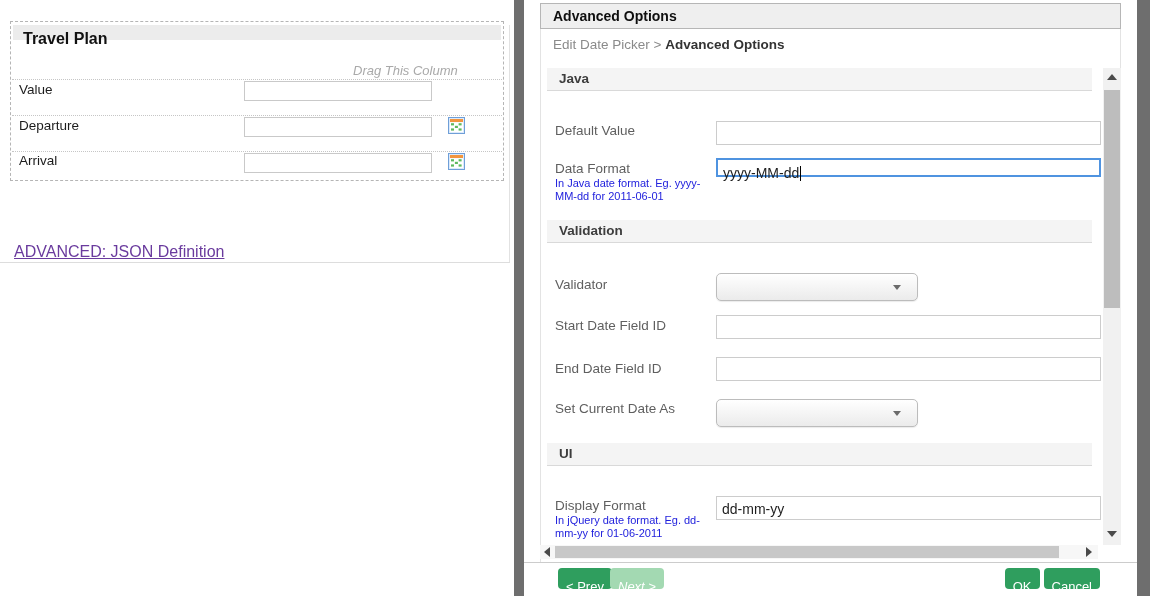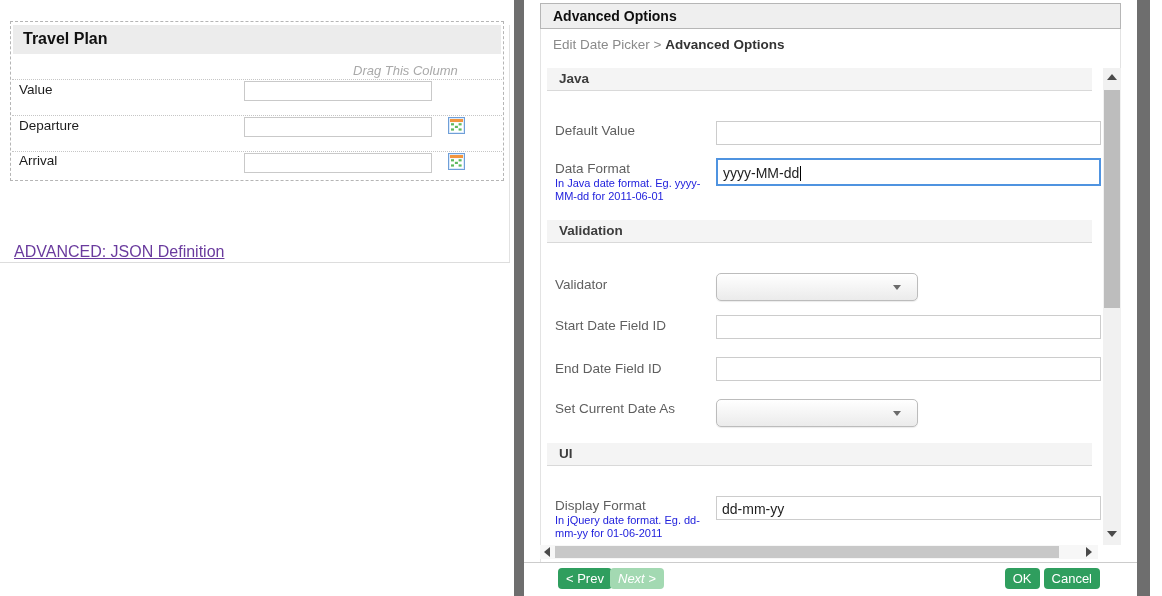--- a/index.html
+++ b/index.html
@@ -5,21 +5,21 @@
   * { margin:0; padding:0; box-sizing:border-box; }
   html,body { width:1162px; height:596px; background:#ffffff; overflow:hidden;
               font-family:"Liberation Sans", sans-serif; }
   .abs { position:absolute; }
 
   
   #builder-panel { left:0; top:0; width:514px; height:596px; background:#fff; }
   #panel-right-edge { left:509px; top:25px; width:1px; height:237px; background:#e2e2e2; }
   #panel-bottom-edge { left:0; top:262px; width:510px; height:1px; background:#dddddd; }
   #form-canvas { left:10px; top:21px; width:494px; height:160px; border:1px dashed #b5b5b5; background:#fff; }
-  #form-header-bar { left:2px; top:3px; width:488px; height:29px; background:#ececec; }
+  #form-header-bar { left:2px; top:3px; width:488px; height:15px; background:#ececec; }
   #form-title { left:10px; top:5px; font-size:16px; font-weight:bold; color:#111; }
   #drag-hint { left:342px; top:41px; font-size:13px; font-style:italic; color:#a9a9a9; }
   .row-sep { left:1px; width:490px; height:0; border-top:1px dotted #c6c6c6; }
   .fb-label { left:8px; font-size:13.5px; color:#1c1c1c; }
   .fb-input { left:233px; width:188px; height:20px; background:#fff; border:1px solid #c9c9c9; }
   .cal-icon { left:437px; width:17px; height:17px; cursor:pointer; }
   #advanced-link { left:14px; top:243px; font-size:16px; color:#6a3b9e; text-decoration:underline; cursor:pointer; }
 
   
   #overlay-left  { left:514px; top:0; width:10px; height:596px; background:#6e6e6e; }
@@ -34,21 +34,21 @@
   #dlg-content-redge { left:596px; top:29px; width:1px; height:516px; background:#e3e3e3; }
   #dlg-breadcrumb { left:29px; top:37px; font-size:13.5px; color:#8a8a8a; }
   #dlg-breadcrumb b { color:#333; }
   .section-bar { left:23px; width:545px; height:23px; background:#f4f4f4; border-bottom:1px solid #d9d9d9;
                  font-size:13.5px; font-weight:bold; color:#3d3d3d; line-height:22px; padding-left:12px; }
   .dlg-label { left:31px; font-size:13.5px; color:#5f5f5f; }
   .dlg-hint { left:31px; width:166px; font-size:11px; line-height:13px; color:#2222dd; }
   .dlg-input { left:192px; width:385px; height:24px; background:#fff; border:1px solid #cccccc;
                font-size:14px; color:#1e1e1e; padding:2px 5px; font-family:"Liberation Sans",sans-serif; }
   .dlg-input.filled { line-height:20px; }
-  .dlg-input.focus { border:2px solid #4f93e0; height:28px; line-height:22px; }
+  .dlg-input.focus { border:2px solid #4f93e0; height:19px; line-height:22px; }
   .caret { display:inline-block; width:1px; height:15px; background:#000; vertical-align:-3px; margin-left:1px; }
   .dlg-select { left:192px; width:202px; height:28px; border:1px solid #bcbcbc; border-radius:5px;
                 background:linear-gradient(#ffffff,#ebebeb); box-shadow:0 1px 1px rgba(0,0,0,.08);
                 font-size:13px; color:#333; line-height:26px; padding-left:10px; cursor:pointer; }
   .sel-arrow { position:absolute; right:16px; top:11px; width:0; height:0;
                border-left:4px solid transparent; border-right:4px solid transparent;
                border-top:5px solid #6b6b6b; }
 
   
   #vscroll { left:579px; top:68px; width:18px; height:477px; background:#f1f1f1; }
@@ -63,21 +63,21 @@
   #hscroll-left { left:2px; top:1px; width:12px; height:12px; cursor:pointer; }
   #hscroll-left .tri { position:absolute; left:2px; top:1px; width:0; height:0;
         border-top:5px solid transparent; border-bottom:5px solid transparent; border-right:6px solid #4a4a4a; }
   #hscroll-thumb { left:15px; top:1px; width:504px; height:12px; background:#c8c8c8; cursor:pointer; }
   #hscroll-right { right:3px; top:1px; width:12px; height:12px; cursor:pointer; }
   #hscroll-right .tri { position:absolute; left:3px; top:1px; width:0; height:0;
         border-top:5px solid transparent; border-bottom:5px solid transparent; border-left:6px solid #4a4a4a; }
 
   
   #dlg-footer-line { left:0; top:562px; width:613px; height:1px; background:#cccccc; }
-  .btn { height:21px; line-height:21px; padding:0 8px; border-radius:4px; background:#2f9e5e;
+  .btn { height:21px; line-height:21px; padding:8px 8px; border-radius:4px; background:#2f9e5e;
          color:#fff; font-size:13px; text-align:center; cursor:pointer; display:inline-block; }
   .btn.disabled { background:#a3d9b2; cursor:default; }
   #btn-prev { left:34px; top:568px; }
   #btn-next { left:86px; top:568px;font-style:italic; }
   #footer-right { right:37px; top:568px; display:flex; gap:4px; }
 </style>
 </head>
 <body>
 
 <div id="builder-panel" class="abs">

